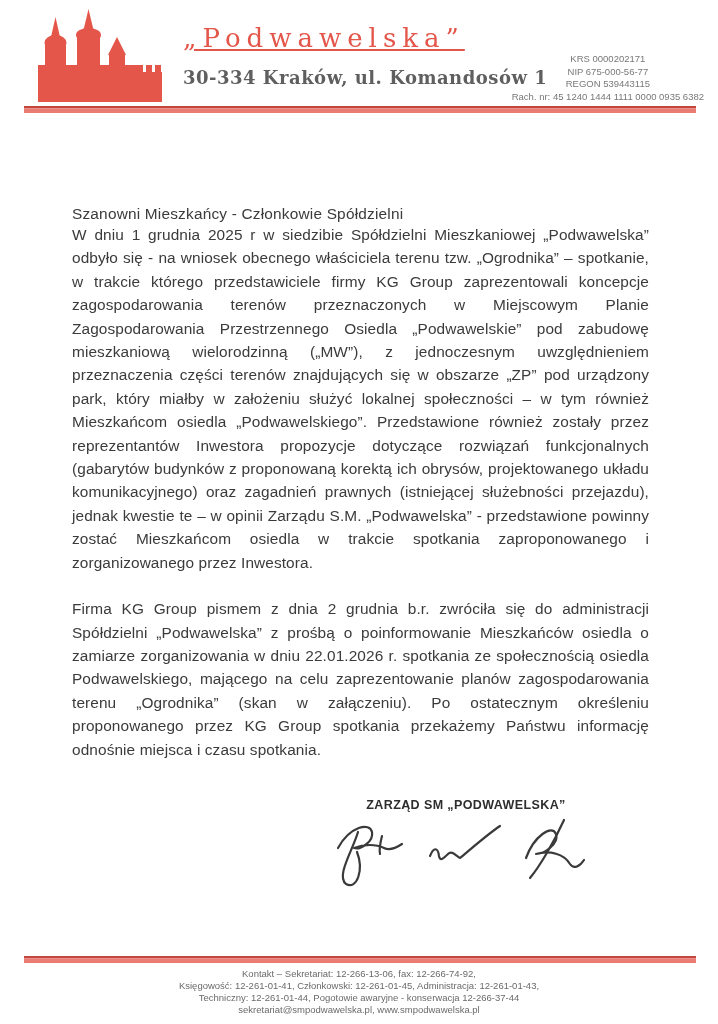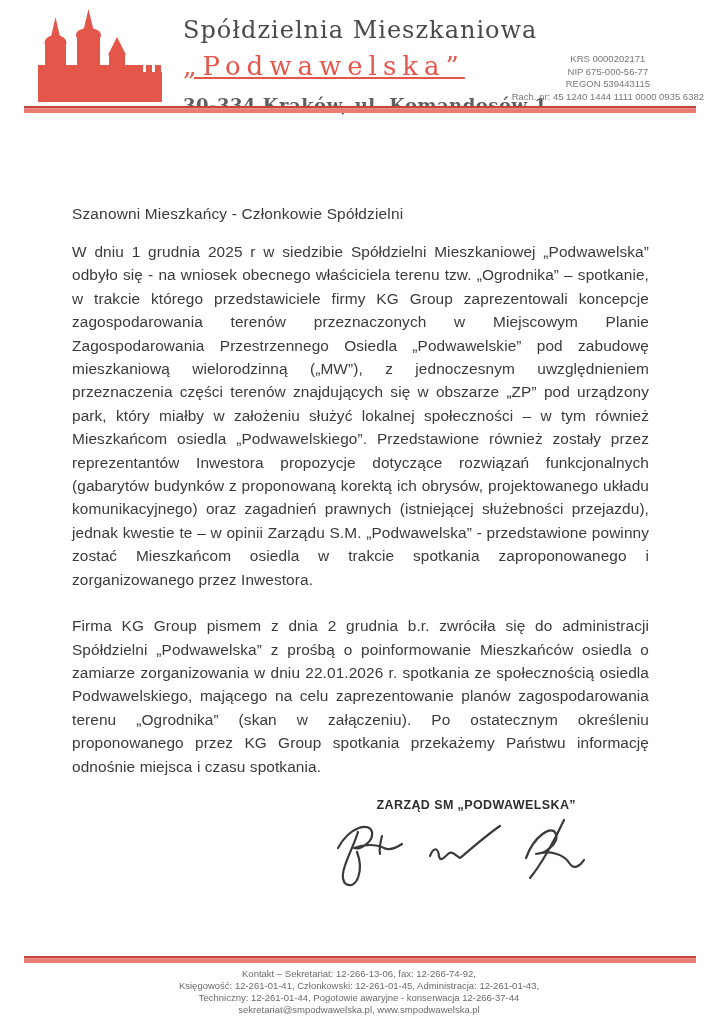--- a/index.html
+++ b/index.html
@@ -72,36 +72,35 @@
 
   
   .letter-body {
     position: absolute;
     left: 72px; top: 205px;
     width: 577px;
     color: #3b3b3b;
     font-size: 15.4px;
   }
   .salutation {
-    margin-bottom: 17px;
     letter-spacing: 0.2px;
   }
   .para {
     text-align: justify;
     line-height: 23.4px;
     letter-spacing: 0.1px;
   }
   .para + .para { margin-top: 23px; }
 
   
   .sign-title {
     position: absolute;
     left: 356px; top: 798px;
     width: 220px;
-    text-align: right;
+    text-align: center;
     font-size: 12.5px;
     font-weight: bold;
     color: #2e2e2e;
     letter-spacing: 0.4px;
     white-space: nowrap;
   }
   .signatures {
     position: absolute;
     left: 330px; top: 814px;
     width: 290px; height: 90px;
@@ -142,21 +141,20 @@
         <ellipse cx="54.5" cy="27" rx="12.5" ry="7"></ellipse>
         <polygon points="54.5,1 59.5,22 49.5,22"></polygon>
         <circle cx="54.5" cy="20" r="3"></circle>
 
         <rect x="75" y="45" width="16" height="15"></rect>
         <polygon points="83,29 92,47 74,47"></polygon>
       </g>
     </svg>
 
     <div class="head-title">
-      <div class="org-name">Spółdzielnia Mieszkaniowa</div>
       <div class="org-quoted">„Podwawelska”</div>
       <div class="org-address">30-334 Kraków, ul. Komandosów 1</div>
     </div>
 
     <div class="registry">
       <div>KRS 0000202171</div>
       <div>NIP 675-000-56-77</div>
       <div>REGON 539443115</div>
       <div>Rach. nr: 45 1240 1444 1111 0000 0935 6382</div>
     </div>

